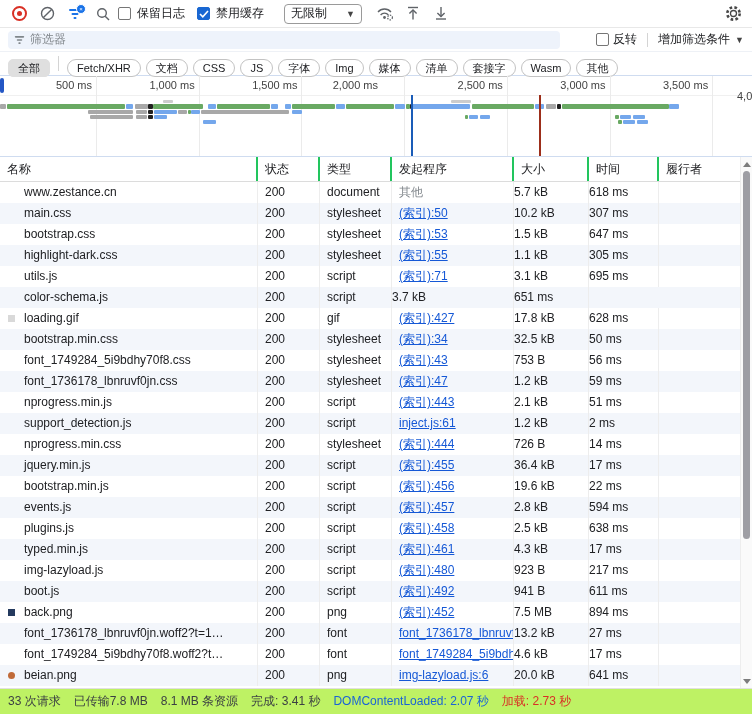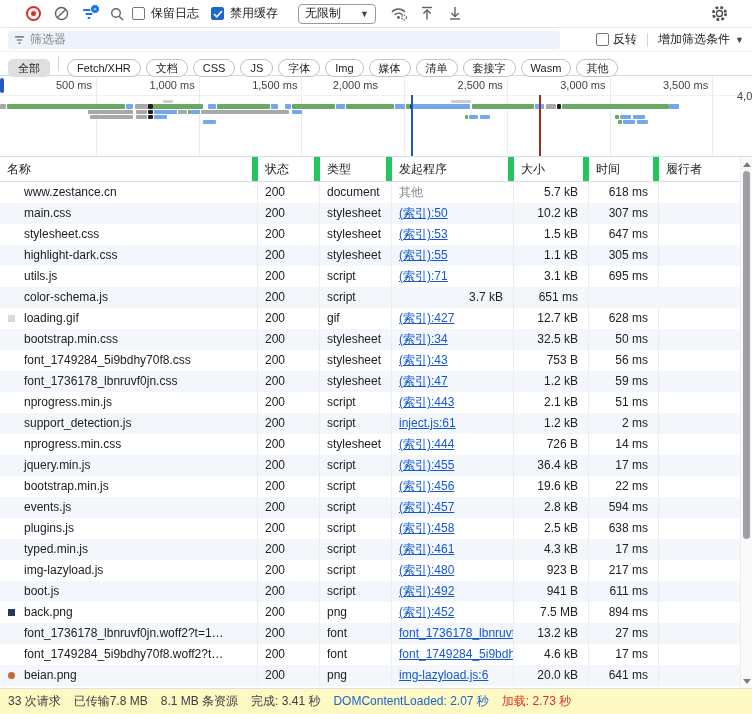--- a/index.html
+++ b/index.html
@@ -1,20 +1,20 @@
 <!DOCTYPE html>
 <html><head>
 <meta charset="utf-8">
 <style>
   html,body{margin:0;padding:0;background:#fff;}
   .app{position:relative;width:752px;height:714px;background:#fff;overflow:hidden;
        font-family:"Liberation Sans","DejaVu Sans",sans-serif;font-size:12px;color:#202124;}
 
   
-  .toolbar{height:28px;display:flex;align-items:center;gap:2px;padding:0 20px;border-bottom:1px solid #e8e8e8;box-sizing:border-box;}
+  .toolbar{height:28px;display:flex;align-items:center;gap:2px;padding:0 6px;border-bottom:1px solid #e8e8e8;box-sizing:border-box;}
   .tbtn{width:26px;height:24px;display:flex;align-items:center;justify-content:center;position:relative;flex:none;cursor:pointer;}
   .rec-ring{width:11px;height:11px;border:2px solid #d93025;border-radius:50%;display:flex;align-items:center;justify-content:center;}
   .rec-dot{width:5px;height:5px;background:#d93025;border-radius:50%;}
   .badge{position:absolute;top:2px;right:2px;width:8px;height:8px;background:#1a73e8;border-radius:50%;
          color:#fff;font-size:6px;line-height:8px;text-align:center;border:1px solid #fff;}
   .chk{width:13px;height:13px;border:1px solid #767676;border-radius:2px;background:#fff;flex:none;box-sizing:border-box;}
   .chk.on{background:#1967d2;border-color:#1967d2;position:relative;}
   .chk.on svg{position:absolute;left:1px;top:2px;}
   .tlabel{margin:0 10px 0 4px;white-space:nowrap;}
   .throttle{display:flex;align-items:center;justify-content:space-between;width:78px;height:20px;border:1px solid #9a9a9a;
@@ -43,46 +43,46 @@
   .tick{position:absolute;top:3px;transform:translateX(-100%);font-size:11px;color:#424242;white-space:nowrap;}
   .tick-over{position:absolute;top:14px;left:737px;font-size:11px;color:#424242;white-space:nowrap;}
   .ruler-sep{position:absolute;left:0;right:0;top:19px;height:1px;background:#f0f0f0;}
   .seg{position:absolute;border-radius:1px;}
   .marker{position:absolute;top:19px;bottom:0;width:2px;}
   .left-handle{position:absolute;left:0;top:2px;width:4px;height:15px;background:#2457c5;border-radius:2px;}
 
   
   .grid7{display:grid;grid-template-columns:258px 62px 72px 122px 75px 70px 81px;}
   .thead{height:25px;line-height:25px;border-bottom:1px solid #dcdcdc;box-sizing:border-box;background:#fff;width:740px;}
-  .thead .hc{padding-left:7px;border-right:6px solid #22c55e;overflow:hidden;white-space:nowrap;box-sizing:border-box;cursor:pointer;}
+  .thead .hc{padding-left:7px;border-right:2px solid #22c55e;overflow:hidden;white-space:nowrap;box-sizing:border-box;cursor:pointer;}
   .thead .hc:last-child{border-right:none;}
   .tbody{width:740px;}
   .row{height:21px;line-height:21px;cursor:pointer;}
   .row:nth-child(even){background:#f3f6fb;}
   .row .c{padding-left:7px;border-right:1px solid #ededed;overflow:hidden;white-space:nowrap;box-sizing:border-box;}
   .row .c:last-child{border-right:none;}
   .c.namec{position:relative;padding-left:24px;}
-  .c.num{text-align:right;padding-right:10px;padding-left:0;}
+  .c.num{padding-right:10px;padding-left:0;}
   .ricon{position:absolute;left:8px;top:7px;width:7px;height:7px;display:inline-block;}
   .ricon.dark-square{background:#243a5e;}
   .ricon.light-square{background:#d9d9d9;}
   .ricon.orange-dot{background:#c06a38;border-radius:50%;}
   .link{color:#1558d6;text-decoration:underline;cursor:pointer;}
   .plain-init{color:#80868b;}
 
   
   .sbar{position:absolute;top:157px;right:0;width:12px;height:531px;background:#fafafa;border-left:1px solid #ededed;box-sizing:border-box;}
   .sarrow{position:absolute;left:0;width:11px;height:12px;display:flex;align-items:center;justify-content:center;cursor:pointer;}
   .tri-up{width:0;height:0;border-left:4px solid transparent;border-right:4px solid transparent;border-bottom:5px solid #7c7c7c;}
   .tri-down{width:0;height:0;border-left:4px solid transparent;border-right:4px solid transparent;border-top:5px solid #7c7c7c;}
   .sthumb{position:absolute;left:2px;top:14px;width:7px;height:368px;background:#9e9ea4;border-radius:4px;cursor:grab;}
 
   
   .statusbar{position:absolute;left:0;right:0;bottom:0;height:26px;border-top:1px solid #e0e0e0;display:flex;align-items:center;
-             gap:13px;padding:0 8px;box-sizing:border-box;background:#fef9c3;white-space:nowrap;color:#3c4043;}
+             gap:13px;padding:0 8px;box-sizing:border-box;background:#bef264;white-space:nowrap;color:#3c4043;}
   .st-dcl{color:#1a63d6;}
   .st-load{color:#d93025;}
   svg{display:block;}
 </style>
 </head>
 <body>
 
 <div class="app">
 
   <div class="toolbar">
@@ -288,21 +288,21 @@
       <div class="row grid7">
         <div class="c namec">main.css</div>
         <div class="c">200</div>
         <div class="c">stylesheet</div>
         <div class="c"><span class="link">(索引):50</span></div>
         <div class="c num">10.2 kB</div>
         <div class="c num">307 ms</div>
         <div class="c"></div>
       </div>
       <div class="row grid7">
-        <div class="c namec">stylesheet.css</div>
+        <div class="c namec">bootstrap.css</div>
         <div class="c">200</div>
         <div class="c">stylesheet</div>
         <div class="c"><span class="link">(索引):53</span></div>
         <div class="c num">1.5 kB</div>
         <div class="c num">647 ms</div>
         <div class="c"></div>
       </div>
       <div class="row grid7">
         <div class="c namec">highlight-dark.css</div>
         <div class="c">200</div>
@@ -327,21 +327,21 @@
         <div class="c">script</div>
         <div class="c num">3.7 kB</div>
         <div class="c num">651 ms</div>
         <div class="c"></div>
       </div>
       <div class="row grid7">
         <div class="c namec"><span class="ricon light-square"></span>loading.gif</div>
         <div class="c">200</div>
         <div class="c">gif</div>
         <div class="c"><span class="link">(索引):427</span></div>
-        <div class="c num">12.7 kB</div>
+        <div class="c num">17.8 kB</div>
         <div class="c num">628 ms</div>
         <div class="c"></div>
       </div>
       <div class="row grid7">
         <div class="c namec">bootstrap.min.css</div>
         <div class="c">200</div>
         <div class="c">stylesheet</div>
         <div class="c"><span class="link">(索引):34</span></div>
         <div class="c num">32.5 kB</div>
         <div class="c num">50 ms</div>

